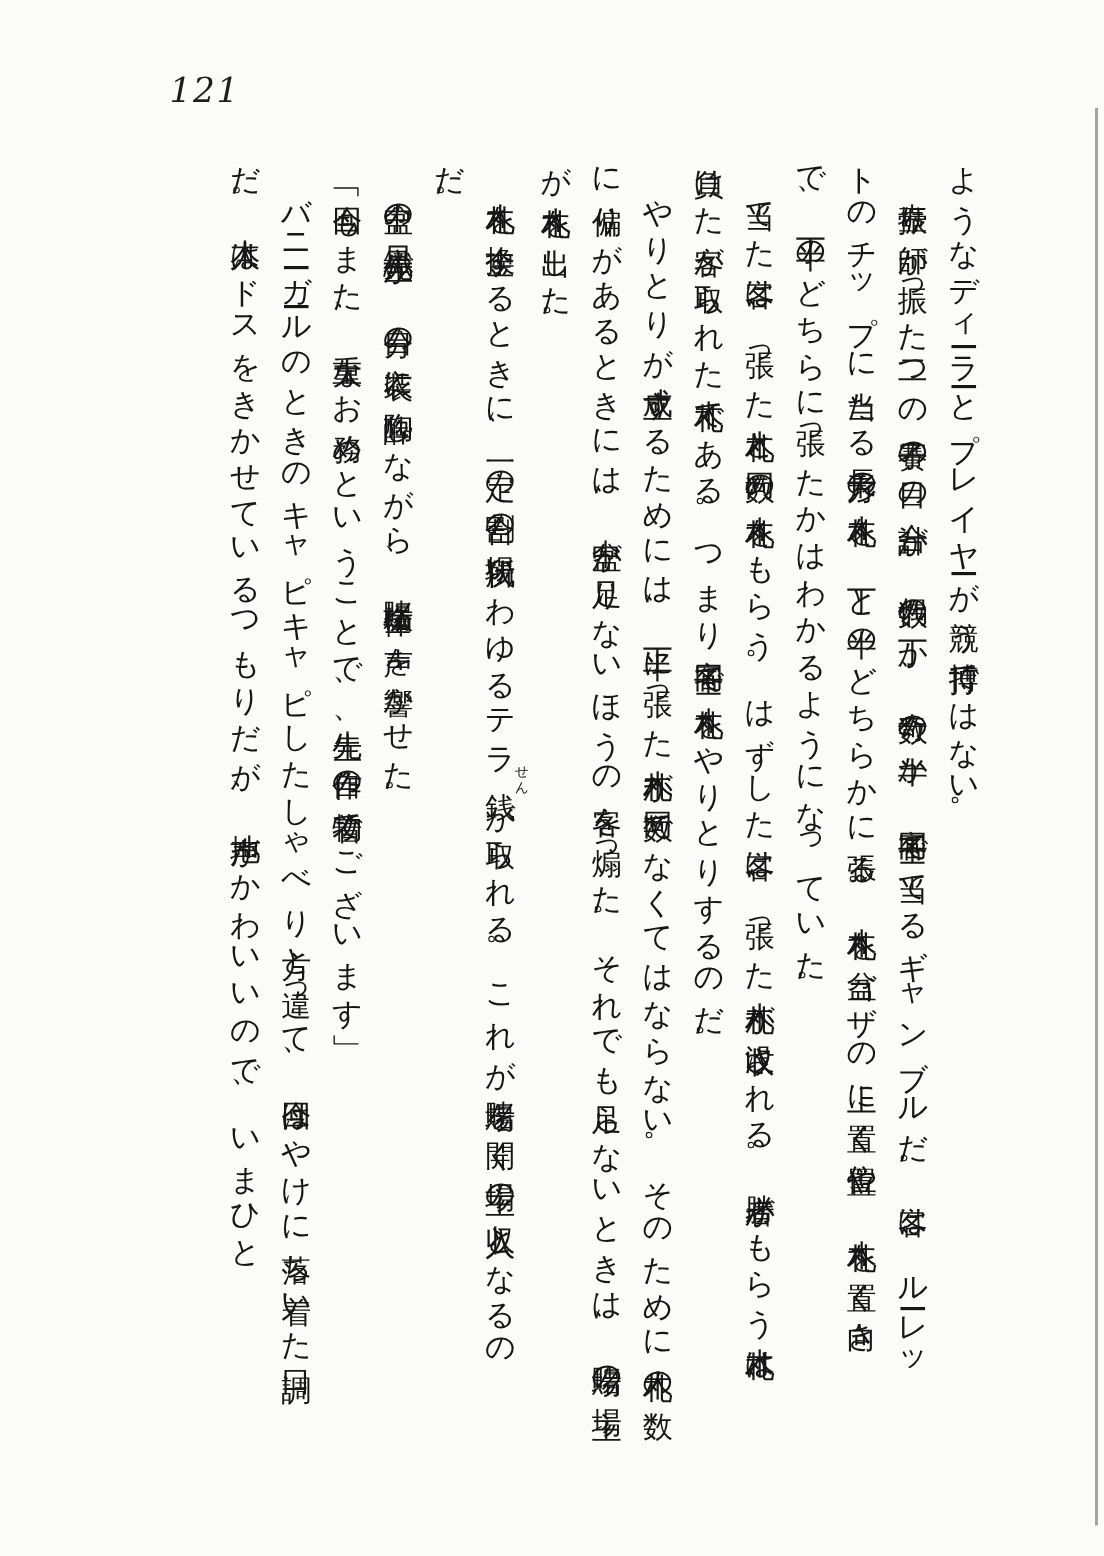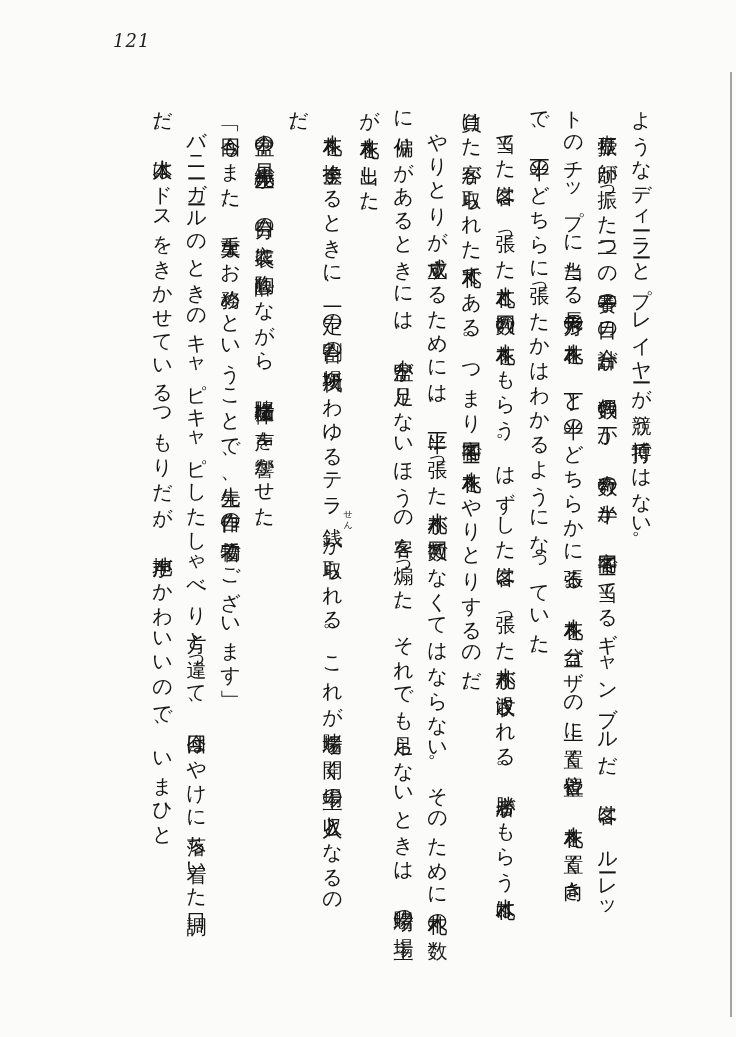--- a/index.html
+++ b/index.html
@@ -8,25 +8,25 @@
   }
   body {
     position: relative;
     width: 736px;
     height: 1037px;
     background: #fbfbf9;
     overflow: hidden;
   }
   .page-number {
     position: absolute;
-    top: 30px;
+    top: 48px;
     left: 113px;
     font-family: "DejaVu Serif", "Liberation Serif", serif;
     font-style: italic;
-    font-size: 18px;
+    font-size: 23px;
     letter-spacing: 1px;
     color: #1e1e1e;
   }
   .text-block {
     position: absolute;
     top: 97px;
     right: 77px;
     height: 836px;
     writing-mode: vertical-rl;
     -webkit-writing-mode: vertical-rl;

